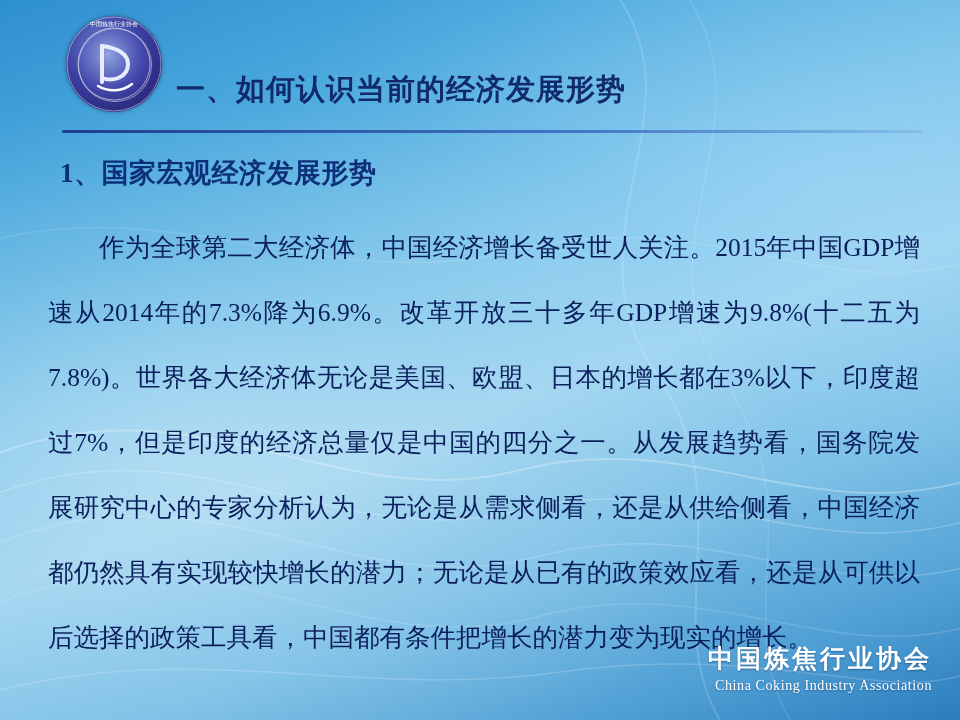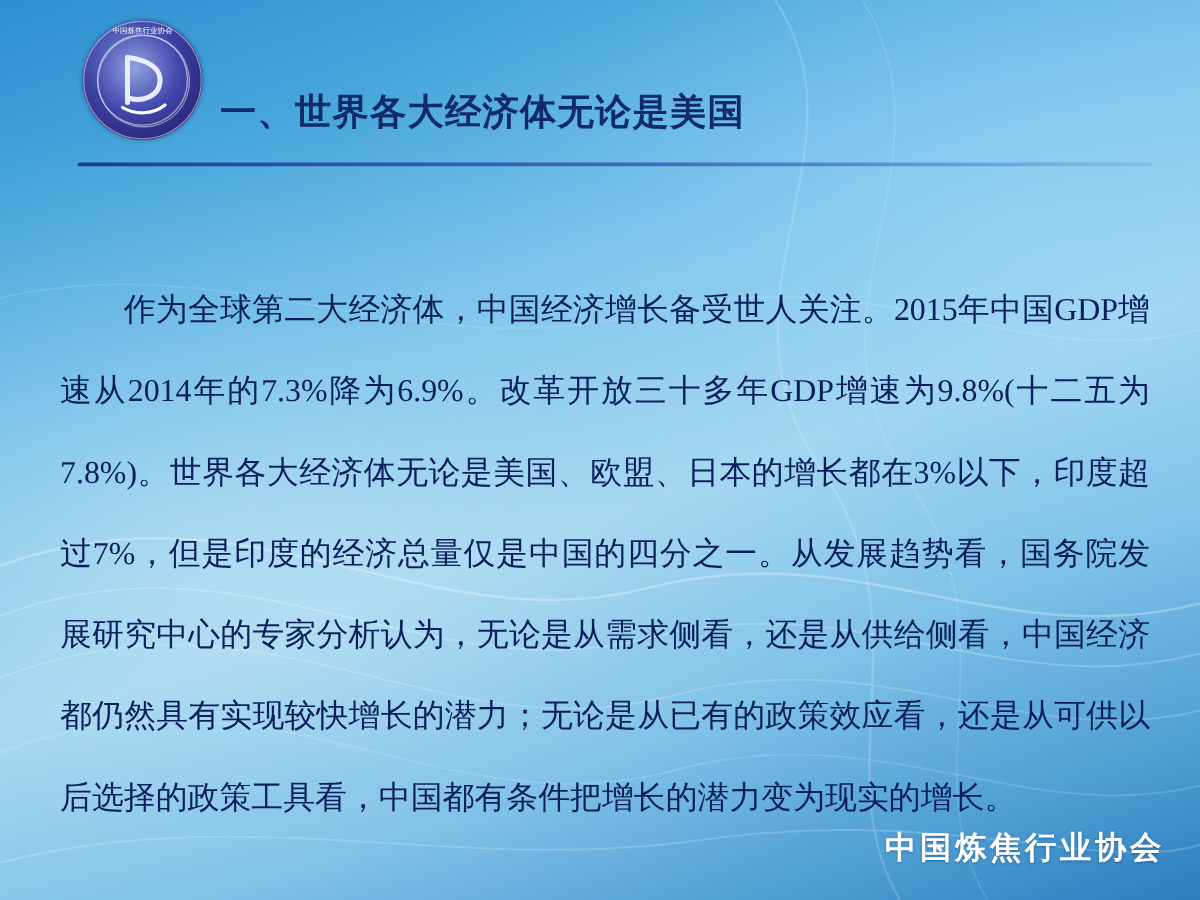--- a/index.html
+++ b/index.html
@@ -159,36 +159,38 @@
     <path d="M-40,560 C200,440 340,610 540,556 C720,508 840,620 1000,556" fill="none" stroke="rgba(255,255,255,0.18)" stroke-width="1.5"></path>
     <path d="M-40,620 C200,500 340,670 540,616 C720,568 840,680 1000,616" fill="none" stroke="rgba(255,255,255,0.14)" stroke-width="1.5"></path>
     <path d="M-40,250 C160,180 320,300 520,250 C720,200 840,320 1000,250" fill="none" stroke="rgba(255,255,255,0.12)" stroke-width="1.5"></path>
     <path d="M620,0 C700,120 560,240 660,380 C740,500 660,620 720,720" fill="none" stroke="rgba(255,255,255,0.16)" stroke-width="2"></path>
     <path d="M690,0 C770,130 630,250 730,390 C810,510 730,620 790,720" fill="none" stroke="rgba(255,255,255,0.12)" stroke-width="1.5"></path>
     <path d="M0,690 C200,640 360,700 560,672 C760,644 880,700 960,676" fill="none" stroke="rgba(255,255,255,0.18)" stroke-width="1.5"></path>
   </svg>
 
   <div class="header">
     <div class="header-rule"></div>
-    <div class="header-title">一、世界各大经济体无论是美国</div>
+    <div class="header-title">一、如何认识当前的经济发展形势</div>
   </div>
 
   <div class="logo">
     <div class="logo-ring"></div>
     <div class="logo-inner"></div>
     <svg class="logo-glyph" viewBox="0 0 112 112">
       <circle cx="56" cy="56" r="47" fill="none" stroke="rgba(255,255,255,0.45)" stroke-width="1"></circle>
       <circle cx="56" cy="56" r="36" fill="none" stroke="rgba(255,255,255,0.55)" stroke-width="1"></circle>
       <path d="M44 38 C44 38, 70 40, 70 56 C70 70, 54 74, 44 70" fill="none" stroke="#e8ecff" stroke-width="4" stroke-linecap="round"></path>
       <path d="M44 38 L44 74" fill="none" stroke="#e8ecff" stroke-width="4" stroke-linecap="round"></path>
       <path d="M40 78 C50 84, 64 84, 74 76" fill="none" stroke="#ffffff" stroke-width="2.5" stroke-linecap="round"></path>
       <text x="56" y="18" fill="#ffffff" font-size="6" text-anchor="middle" font-family="Liberation Serif, serif">中国炼焦行业协会</text>
     </svg>
   </div>
 
+  <div class="subtitle">1、国家宏观经济发展形势</div>
 
   <div class="body-text">作为全球第二大经济体，中国经济增长备受世人关注。2015年中国GDP增速从2014年的7.3%降为6.9%。改革开放三十多年GDP增速为9.8%(十二五为7.8%)。世界各大经济体无论是美国、欧盟、日本的增长都在3%以下，印度超过7%，但是印度的经济总量仅是中国的四分之一。从发展趋势看，国务院发展研究中心的专家分析认为，无论是从需求侧看，还是从供给侧看，中国经济都仍然具有实现较快增长的潜力；无论是从已有的政策效应看，还是从可供以后选择的政策工具看，中国都有条件把增长的潜力变为现实的增长。</div>
 
   <div class="footer-brand">
     <div class="footer-cn">中国炼焦行业协会</div>
+    <div class="footer-en">China Coking Industry Association</div>
   </div>
 
 </div>
 
 </body></html>

